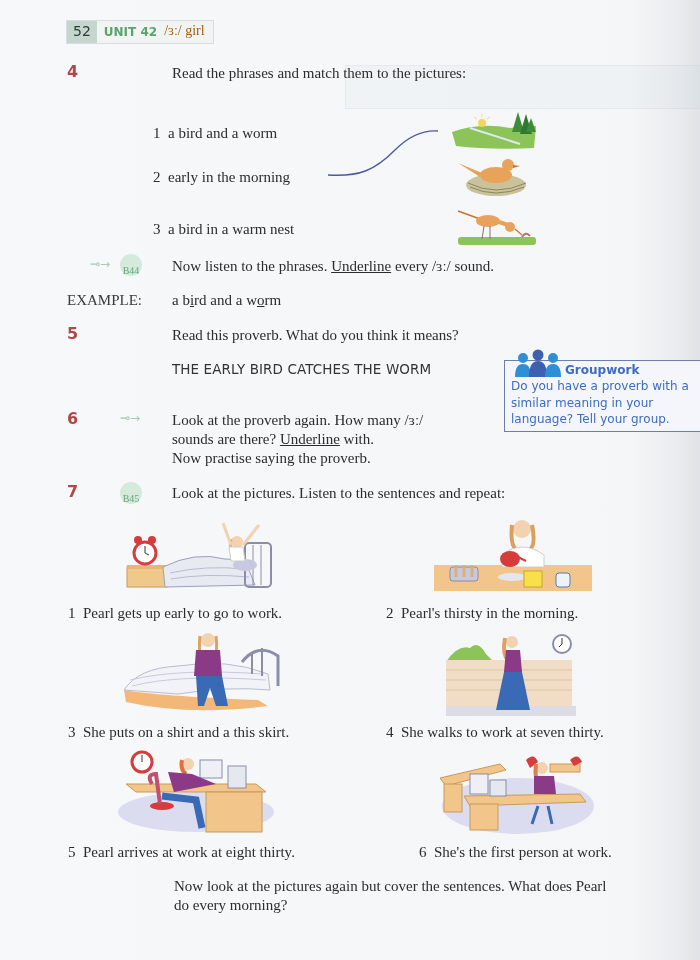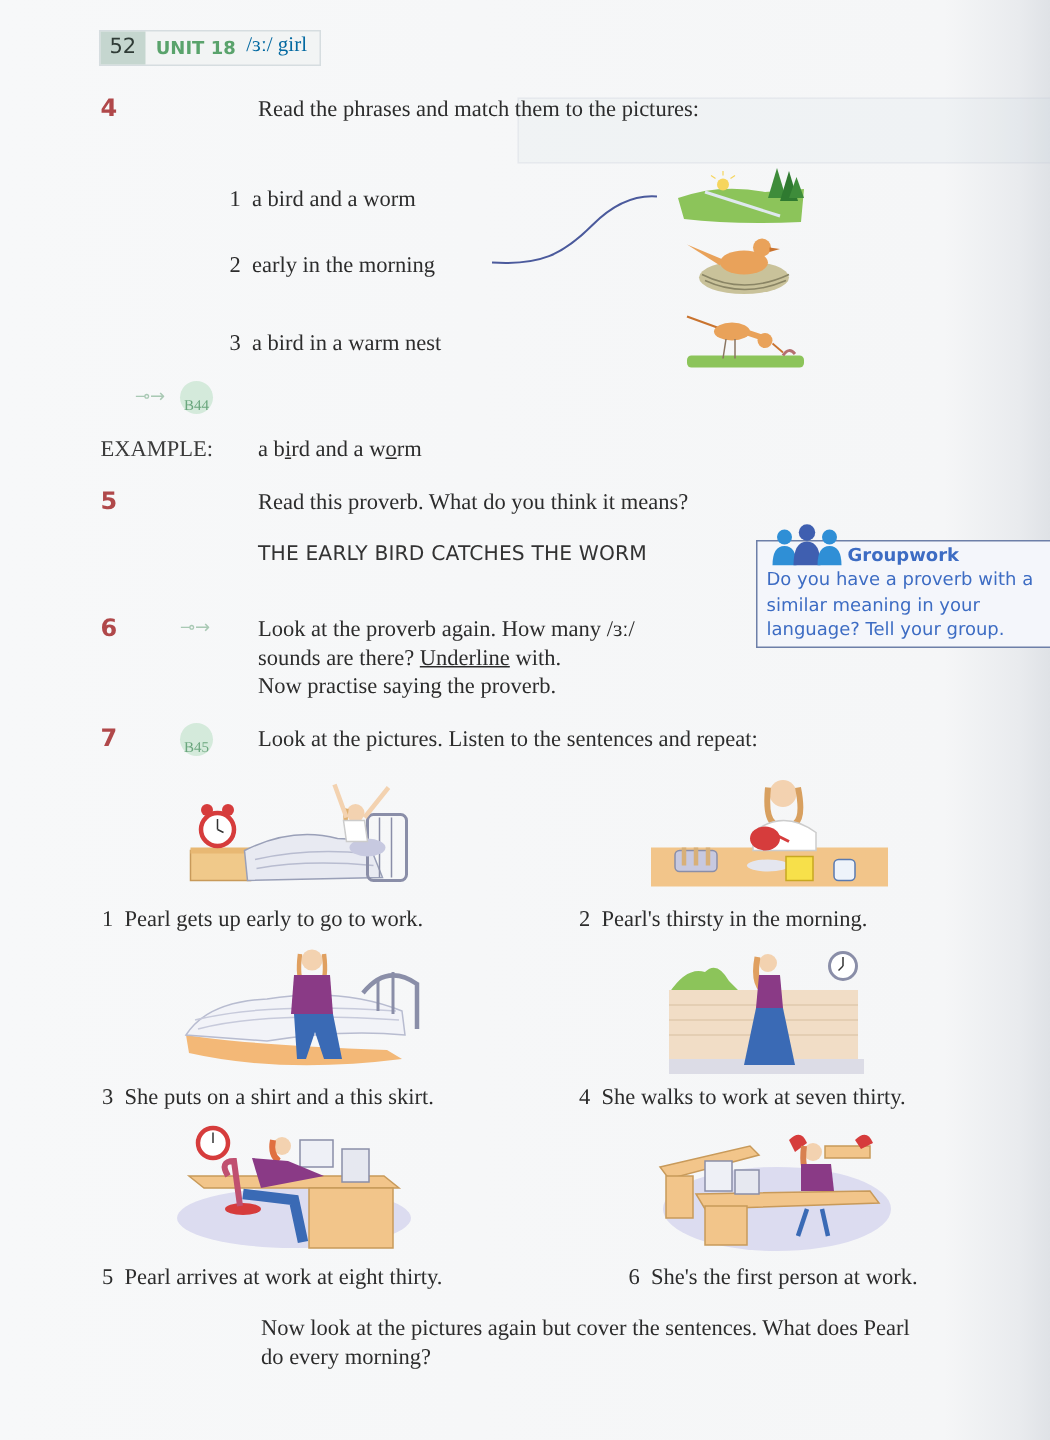--- a/index.html
+++ b/index.html
@@ -7,21 +7,21 @@
          font-family:"DejaVu Serif","Liberation Serif",serif; color:#2a2a2a; }
   .page { position:absolute; left:0; top:0; width:700px; height:960px;
           background:linear-gradient(to right,#f7f8f9 0%,#f5f6f7 90%,#e9ebee 97%,#dfe2e6 100%); }
   .abs { position:absolute; }
   .serif { font-family:"Liberation Serif","DejaVu Serif",serif; font-size:15px; line-height:19px; color:#2c2c2c; }
 
   
   .hdr { left:66px; top:20px; height:22px; display:flex; border:1px solid #d6dde0; background:#f2f4f4; }
   .hdr .num { background:#c5d6cf; color:#2f3b36; font-family:"DejaVu Sans",sans-serif; font-weight:normal; font-size:14px; padding:2px 6px 0 6px; }
   .hdr .unit { color:#5aa36c; font-family:"DejaVu Sans",sans-serif; font-weight:bold; font-size:12px; padding:4px 4px 0 7px; }
-  .hdr .phon { color:#0369a1; font-family:"Liberation Serif",serif; font-size:14px; padding:2px 8px 0 3px; }
+  .hdr .phon { color:#a16207; font-family:"Liberation Serif",serif; font-size:14px; padding:2px 8px 0 3px; }
 
   .exnum { font-family:"DejaVu Sans","Liberation Sans",sans-serif; font-weight:bold; font-size:16px; color:#b0484a; }
   .u { text-decoration:underline; }
   .proverb { font-family:"DejaVu Sans","Liberation Sans",sans-serif; font-size:13.5px; color:#333; letter-spacing:0.1px; }
 
   .keyicon { font-family:"DejaVu Sans",sans-serif; color:#a9c9b4; font-size:12px; }
   .audio { width:22px; height:22px; border-radius:50%; background:#d4eadb; color:#6aa67d;
            font-family:"Liberation Serif",serif; font-size:10px; display:flex; align-items:flex-end; justify-content:center; }
 
   
@@ -34,21 +34,21 @@
 </style>
 </head>
 <body>
 
 <div class="page">
 
   <div class="abs" style="left:345px;top:65px;width:355px;height:42px;background:rgba(200,210,220,0.12);border:1px solid rgba(200,205,215,0.25);"></div>
 
   <div class="abs hdr">
     <span class="num">52</span>
-    <span class="unit">UNIT 18</span>
+    <span class="unit">UNIT 42</span>
     <span class="phon">/ɜː/ girl</span>
   </div>
 
   <div class="abs exnum" style="left:67px;top:62px;">4</div>
   <div class="abs serif" style="left:172px;top:64px;">Read the phrases and match them to the pictures:</div>
 
   <div class="abs serif" style="left:153px;top:124px;">
     <span>1</span>&nbsp;&nbsp;<span>a bird and a worm</span>
   </div>
   <div class="abs serif" style="left:153px;top:168px;">
@@ -94,20 +94,23 @@
     <path d="M44,18 L56,22" stroke="#e9a25a" stroke-width="4"></path>
     <line x1="63" y1="26" x2="70" y2="32" stroke="#c9732f" stroke-width="1.2"></line>
     <line x1="32" y1="23" x2="30" y2="36" stroke="#8a7560" stroke-width="1"></line>
     <line x1="38" y1="23" x2="38" y2="36" stroke="#8a7560" stroke-width="1"></line>
     <path d="M70,34 Q74,28 78,33" stroke="#b57070" stroke-width="2" fill="none"></path>
   </svg>
 
   <div class="abs keyicon" style="left:90px;top:257px;">⊸→</div>
   <div class="abs audio" style="left:120px;top:254px;">
     <span>B44</span>
+  </div>
+  <div class="abs serif" style="left:172px;top:257px;">
+    <span>Now listen to the phrases. </span><span class="u">Underline</span><span> every /ɜː/ sound.</span>
   </div>
 
   <div class="abs serif" style="left:67px;top:291px;color:#3a3a3a;">EXAMPLE:</div>
   <div class="abs serif" style="left:172px;top:291px;">
     <span>a b</span><span class="u">i</span><span>rd and a w</span><span class="u">o</span><span>rm</span>
   </div>
 
   <div class="abs exnum" style="left:67px;top:324px;">5</div>
   <div class="abs proverb" style="left:172px;top:361px;">THE EARLY BIRD CATCHES THE WORM</div>
   <div class="abs serif" style="left:172px;top:326px;">Read this proverb. What do you think it means?</div>

